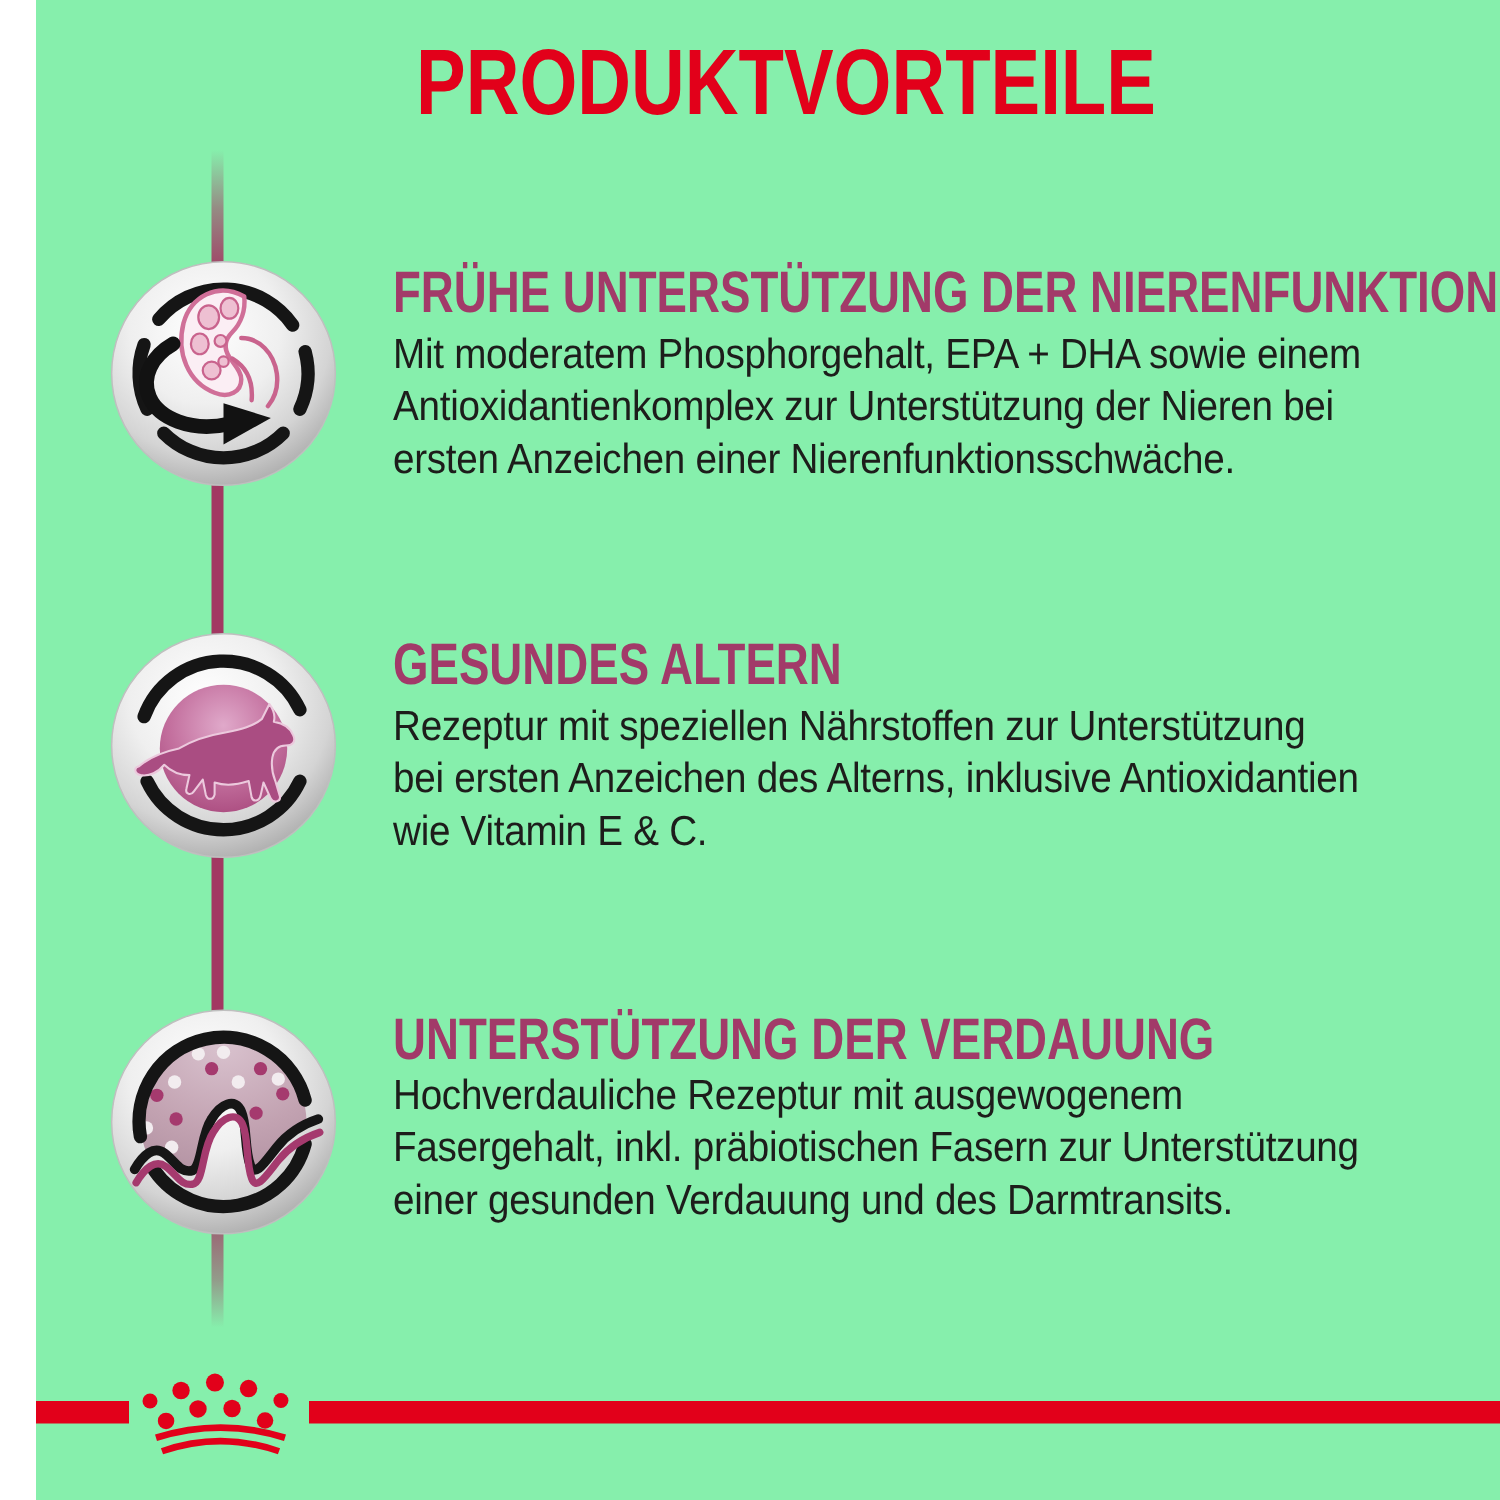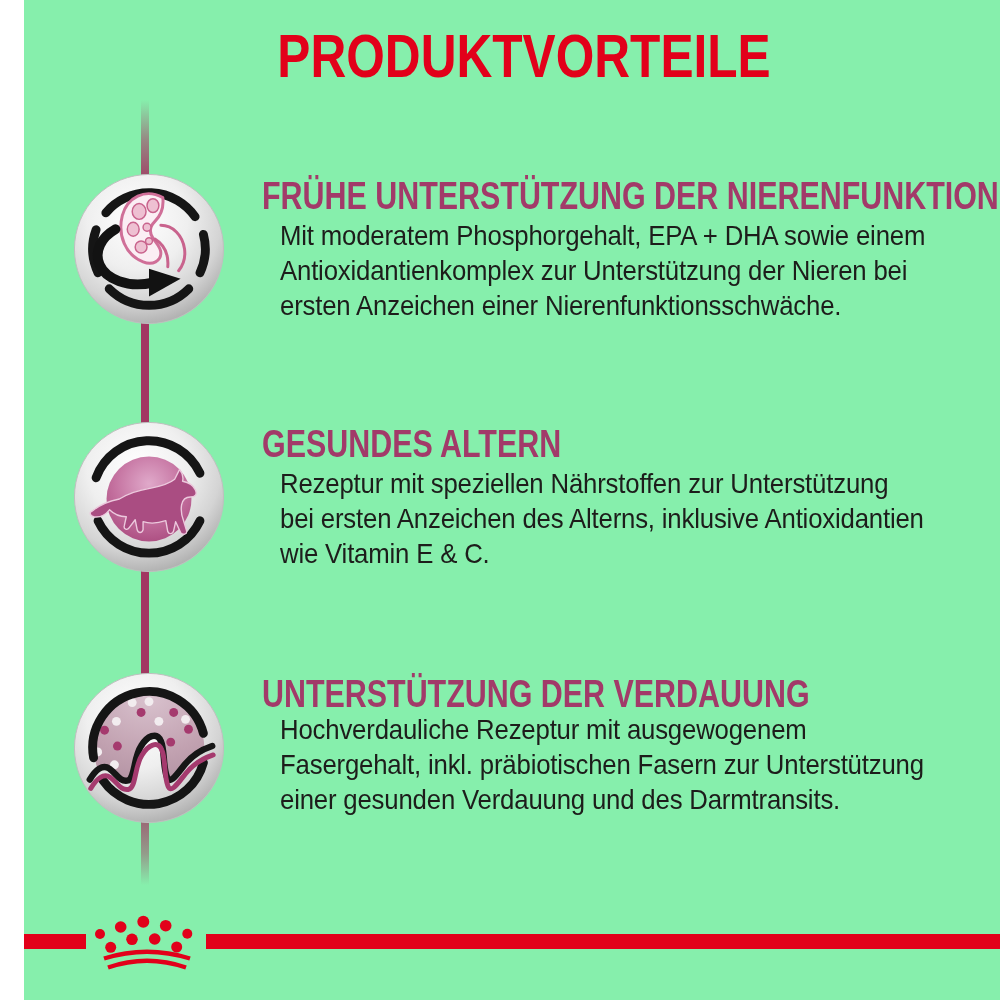--- a/index.html
+++ b/index.html
@@ -18,21 +18,21 @@
     background:linear-gradient(to bottom,
       rgba(162,56,98,0) 0%, rgba(162,56,98,0.55) 5%, #a23862 11%,
       #a23862 88%, rgba(162,56,98,0.45) 96%, rgba(162,56,98,0) 100%);
   }
   .section{position:absolute;left:0;width:1000px;}
   .icon{position:absolute;left:46px;top:0;width:158px;height:158px;}
   .sec-heading{
     position:absolute;left:238px;font-size:39px;line-height:39px;font-weight:bold;
     color:#a23a69;white-space:nowrap;transform:scaleX(0.78);transform-origin:0 0;
   }
-  .sec-body{position:absolute;left:256px;color:#1d1d1b;}
+  .sec-body{position:absolute;left:238px;color:#1d1d1b;}
   .body-line{
     font-size:28px;line-height:35px;white-space:nowrap;
     transform:scaleX(0.92);transform-origin:0 0;letter-spacing:-0.2px;
   }
   .bar{position:absolute;height:15px;background:#e2001a;top:934px;}
   .bar-left{left:0;width:62px;}
   .bar-right{left:182px;width:818px;}
   .crown{position:absolute;left:68px;top:912px;width:110px;height:66px;}
 </style>
 </head>

